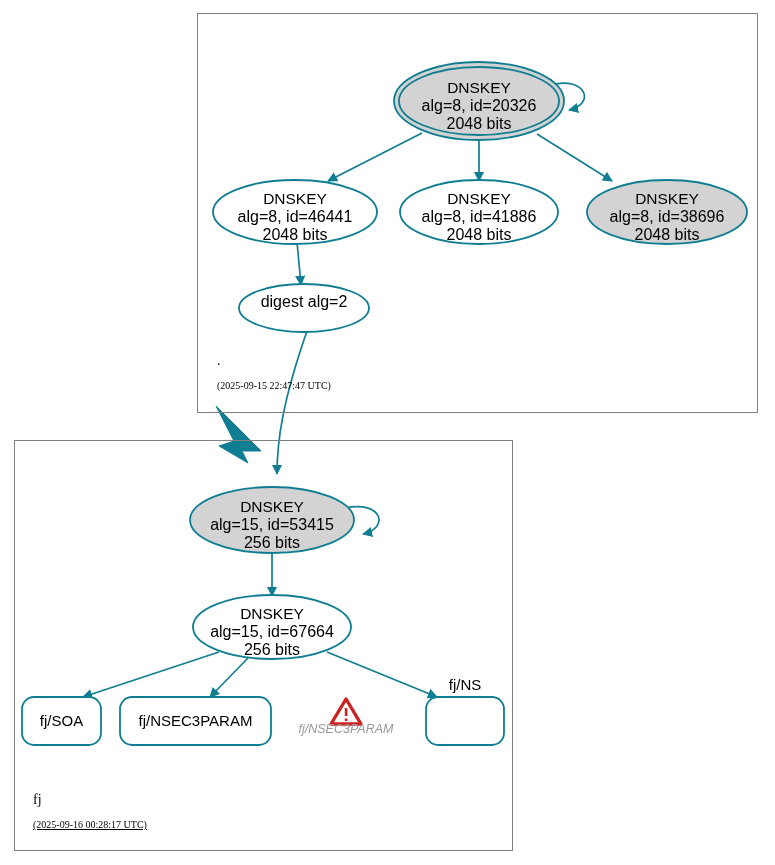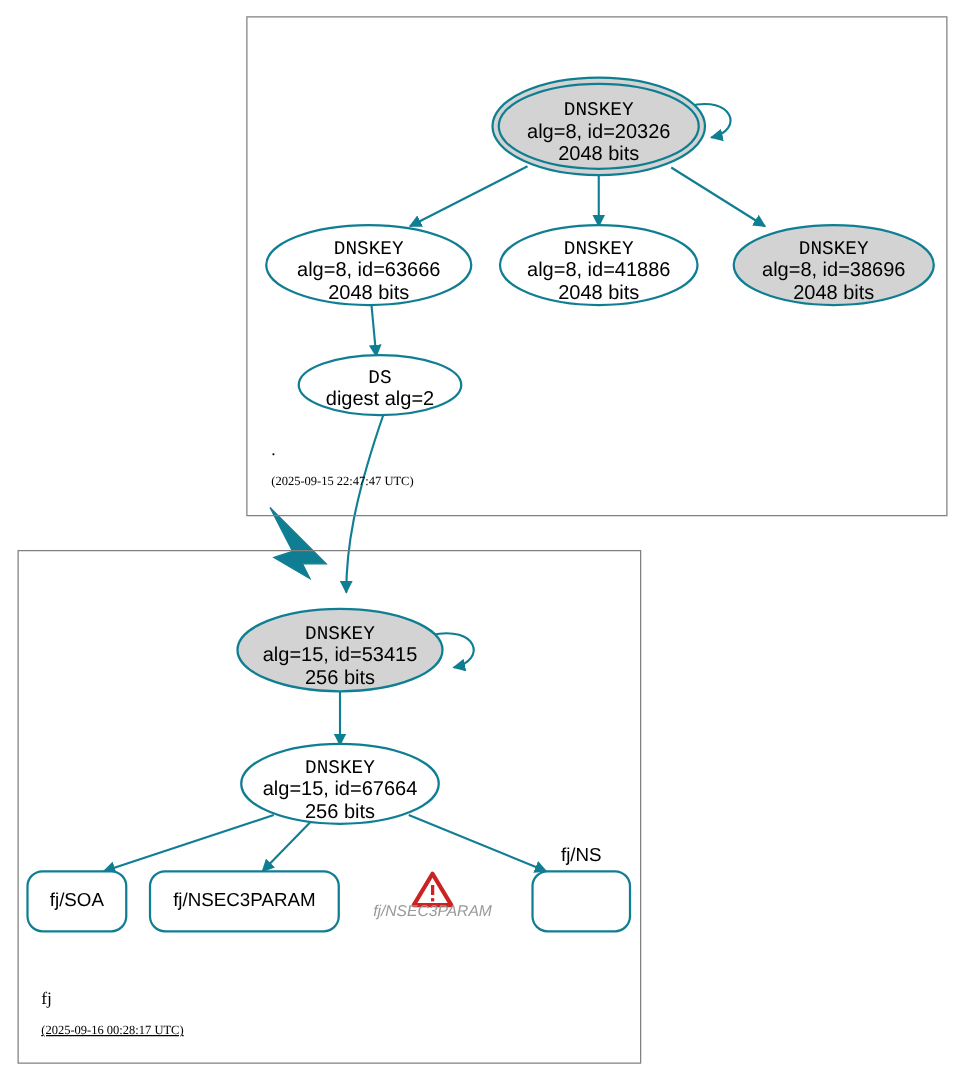--- a/index.html
+++ b/index.html
@@ -47,21 +47,21 @@
   .node-text {
     position: absolute;
     text-align: center;
     color: #000000;
     white-space: nowrap;
     pointer-events: none;
     font-family: "Liberation Sans", sans-serif;
   }
   .node-title {
     font-size: 15.5px;
-    font-family: Liberation Mono, monospace;
+    font-family: Liberation Sans, sans-serif;
   }
   .node-sub {
     font-size: 16px;
     font-family: Liberation Sans, sans-serif;
   }
   .rr-text {
     position: absolute;
     text-align: center;
     color: #000000;
     white-space: nowrap;
@@ -160,38 +160,37 @@
 <div class="zone-label zone-time" id="zone-fj-time">(2025-09-16 00:28:17 UTC)</div>
 
 <div class="node-text" style="left:379px; top:79px; width:200px;">
   <div class="node-title">DNSKEY</div>
   <div class="node-sub">alg=8, id=20326</div>
   <div class="node-sub">2048 bits</div>
 </div>
 
 <div class="node-text" style="left:195px; top:190px; width:200px;">
   <div class="node-title">DNSKEY</div>
-  <div class="node-sub">alg=8, id=63666</div>
+  <div class="node-sub">alg=8, id=46441</div>
   <div class="node-sub">2048 bits</div>
 </div>
 
 <div class="node-text" style="left:379px; top:190px; width:200px;">
   <div class="node-title">DNSKEY</div>
   <div class="node-sub">alg=8, id=41886</div>
   <div class="node-sub">2048 bits</div>
 </div>
 
 <div class="node-text" style="left:567px; top:190px; width:200px;">
   <div class="node-title">DNSKEY</div>
   <div class="node-sub">alg=8, id=38696</div>
   <div class="node-sub">2048 bits</div>
 </div>
 
 <div class="node-text" style="left:204px; top:293px; width:200px;">
-  <div class="node-title">DS</div>
   <div class="node-sub">digest alg=2</div>
 </div>
 
 <div class="node-text" style="left:172px; top:498px; width:200px;">
   <div class="node-title">DNSKEY</div>
   <div class="node-sub">alg=15, id=53415</div>
   <div class="node-sub">256 bits</div>
 </div>
 
 <div class="node-text" style="left:172px; top:605px; width:200px;">

